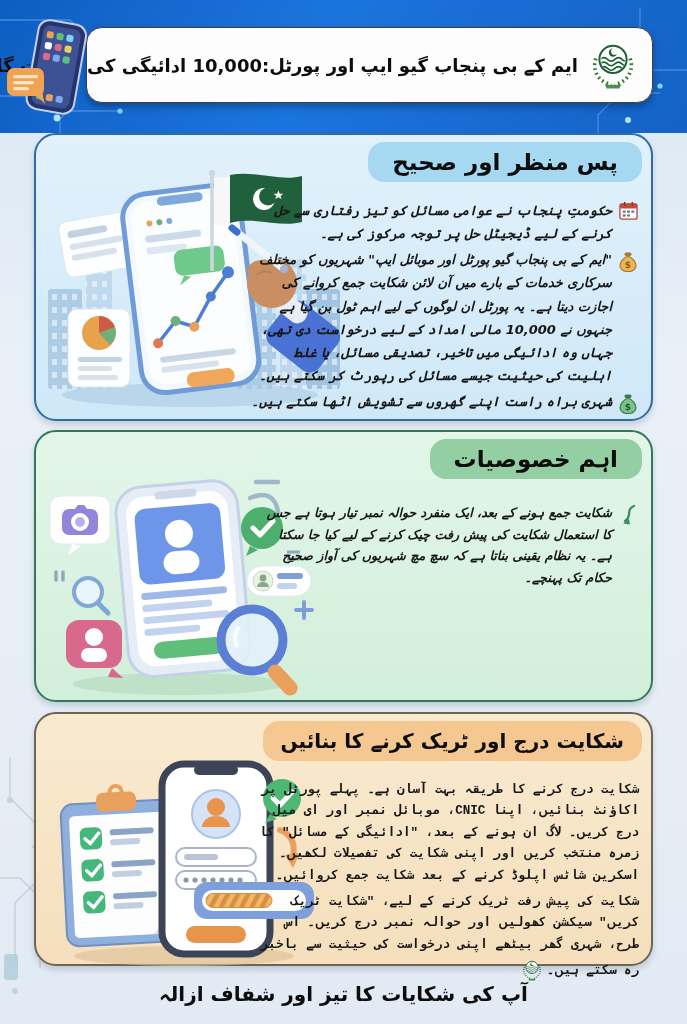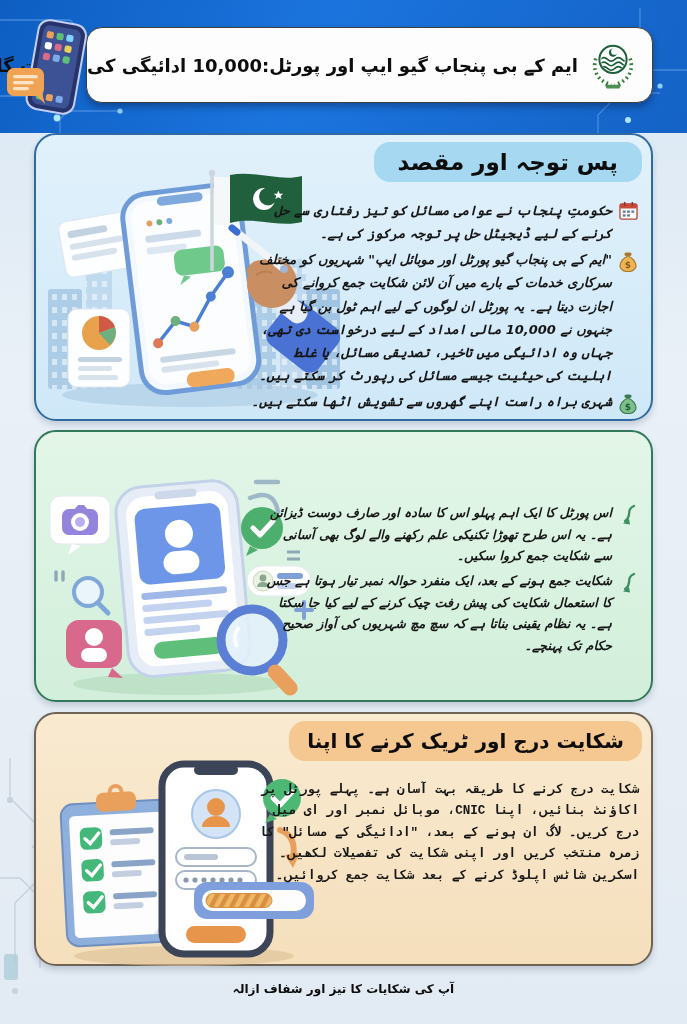--- a/index.html
+++ b/index.html
@@ -61,21 +61,21 @@
   .card3 .textcol p { margin-bottom:5px;font-family:Liberation Mono, monospace; }
   .inline-logo { display:inline-block; vertical-align:-8px; margin:0 2px; }
 
   .illus { position:absolute; z-index:1; }
   .illus1 { left:4px; top:26px; }
   .illus2 { left:8px; top:38px; }
   .illus3 { left:8px; top:42px; }
 
   .footer {
     position:absolute; top:982px; left:0; width:687px; text-align:center;
-    font-size:12px; font-weight:bold; color:#0d0d0d; direction:rtl; z-index:1;
+    font-size:20px; font-weight:bold; color:#0d0d0d; direction:rtl; z-index:1;
   }
   .hidden-defs { position:absolute; width:0; height:0; overflow:hidden; }
 </style>
 </head>
 <body>
 
 <svg class="hidden-defs" aria-hidden="true">
   <defs>
     <symbol id="punjab-logo" viewBox="0 0 64 64">
       <circle cx="32" cy="28" r="15" fill="#ffffff" stroke="#1c5e38" stroke-width="2.2"></circle>
@@ -172,21 +172,21 @@
       <rect x="1" y="52" width="37" height="28" rx="7" fill="#f0a453"></rect>
       <path d="M30,79 l9,9 l-3,-11 z" fill="#f0a453"></path>
       <rect x="7" y="59" width="25" height="3.2" rx="1.6" fill="#fbe3c4"></rect>
       <rect x="7" y="65" width="21" height="3.2" rx="1.6" fill="#fbe3c4"></rect>
       <rect x="7" y="71" width="16" height="3.2" rx="1.6" fill="#fbe3c4"></rect>
     </g>
   </svg>
 </span>
 
 <section class="card card1">
-  <div class="badge badge1">پس توجہ اور مقصد</div>
+  <div class="badge badge1">پس منظر اور صحیح</div>
 
   <svg class="illus illus1" width="310" height="252" viewBox="0 0 310 252">
     <g opacity=".9">
       <rect x="8" y="128" width="34" height="100" rx="3" fill="#a9c9e5"></rect>
         <rect x="8" y="128" width="34" height="100" fill="url(#win)"></rect>
       <rect x="46" y="108" width="26" height="120" rx="3" fill="#bdd7ee"></rect>
         <rect x="46" y="108" width="26" height="120" fill="url(#win)"></rect>
       <rect x="196" y="118" width="40" height="110" rx="3" fill="#a9c9e5"></rect>
         <rect x="196" y="118" width="40" height="110" fill="url(#win)"></rect>
       <rect x="240" y="98" width="26" height="130" rx="3" fill="#bdd7ee"></rect>
@@ -286,20 +286,21 @@
             <path d="M10,6 C4.5,8 2,13 2,16 a8,5.6 0 0 0 16,0 c0,-3 -2.5,-8 -8,-10 z" fill="#7cc08a" stroke="#3e7a4e" stroke-width="1.2"></path>
             <text x="10" y="17.5" font-size="9" font-weight="bold" fill="#1e5c38" text-anchor="middle">$</text>
           </svg>
       </span>
       <span class="btext">شہری براہ راست اپنے گھروں سے تشویش اٹھا سکتے ہیں۔</span>
     </div>
   </div>
 </section>
 
 <section class="card card2">
+  <div class="badge badge2">اہم خصوصیات</div>
 
   <svg class="illus illus2" width="280" height="230" viewBox="0 0 280 230">
     <ellipse cx="135" cy="214" rx="106" ry="11" fill="#a9d4b4" opacity=".5"></ellipse>
     <path d="M206,28 q24,-10 28,14" fill="none" stroke="#9fb8c8" stroke-width="4.5" stroke-linecap="round"></path>
     <path d="M212,12 h22" stroke="#9fb8c8" stroke-width="4.5" stroke-linecap="round"></path>
     <g transform="rotate(-5 135 110)">
       <rect x="78" y="14" width="122" height="190" rx="26" fill="#e6edf7" stroke="#c3d2e8" stroke-width="3"></rect>
       <rect x="88" y="24" width="102" height="170" rx="18" fill="#ffffff"></rect>
       <rect x="118" y="20" width="42" height="8" rx="4" fill="#cdd8ea"></rect>
       <rect x="96" y="36" width="86" height="76" rx="11" fill="#6e96e8"></rect>
@@ -353,36 +354,27 @@
   </svg>
 
   <div class="textcol">
     <div class="brow">
       <span class="bicon">
         <svg width="15" height="26" viewBox="0 0 15 26">
             <path d="M13,2 C4,6 12,12 4,17" fill="none" stroke="#3e8e63" stroke-width="2.3" stroke-linecap="round"></path>
             <path d="M8,15 L2,19.5 L9,20.5 Z" fill="#3e8e63"></path>
           </svg>
       </span>
-      <span class="btext">اس پورٹل کا ایک اہم پہلو اس کا سادہ اور صارف دوست ڈیزائن ہے۔ یہ اس طرح تھوڑا تکنیکی علم رکھنے والے لوگ بھی آسانی سے شکایت جمع کروا سکیں۔</span>
-    </div>
-    <div class="brow">
-      <span class="bicon">
-        <svg width="15" height="26" viewBox="0 0 15 26">
-            <path d="M13,2 C4,6 12,12 4,17" fill="none" stroke="#3e8e63" stroke-width="2.3" stroke-linecap="round"></path>
-            <path d="M8,15 L2,19.5 L9,20.5 Z" fill="#3e8e63"></path>
-          </svg>
-      </span>
       <span class="btext">شکایت جمع ہونے کے بعد، ایک منفرد حوالہ نمبر تیار ہوتا ہے جس کا استعمال شکایت کی پیش رفت چیک کرنے کے لیے کیا جا سکتا ہے۔ یہ نظام یقینی بناتا ہے کہ سچ مچ شہریوں کی آواز صحیح حکام تک پہنچے۔</span>
     </div>
   </div>
 </section>
 
 <section class="card card3">
-  <div class="badge badge3">شکایت درج اور ٹریک کرنے کا اپنا</div>
+  <div class="badge badge3">شکایت درج اور ٹریک کرنے کا بنائیں</div>
 
   <svg class="illus illus3" width="280" height="212" viewBox="0 0 280 212">
     <ellipse cx="140" cy="200" rx="110" ry="10" fill="#dcc096" opacity=".6"></ellipse>
     <g transform="rotate(-3 75 120)">
       <rect x="20" y="46" width="112" height="142" rx="12" fill="#8fb0dc" stroke="#6f90c0" stroke-width="2"></rect>
       <rect x="28" y="58" width="96" height="122" rx="5" fill="#fdfdfe"></rect>
       <path d="M124,180 v-18 l-18,18 z" fill="#dfe6ee"></path>
       <circle cx="76" cy="36" r="6" fill="none" stroke="#e8a05c" stroke-width="4"></circle>
       <rect x="56" y="36" width="40" height="19" rx="7" fill="#e8a05c"></rect>
       <g>
@@ -435,16 +427,19 @@
     </g>
     <g>
       <rect x="150" y="126" width="120" height="37" rx="13" fill="#7f9fdc"></rect>
       <rect x="158" y="134" width="104" height="21" rx="10.5" fill="#fdfdfe"></rect>
       <rect x="162" y="137.5" width="66" height="14" rx="7" fill="url(#stripes)" stroke="#d98f3f"></rect>
     </g>
   </svg>
 
   <div class="textcol">
     <p>شکایت درج کرنے کا طریقہ بہت آسان ہے۔ پہلے پورٹل پر اکاؤنٹ بنائیں، اپنا CNIC، موبائل نمبر اور ای میل درج کریں۔ لاگ ان ہونے کے بعد، "ادائیگی کے مسائل" کا زمرہ منتخب کریں اور اپنی شکایت کی تفصیلات لکھیں۔ اسکرین شاٹس اپلوڈ کرنے کے بعد شکایت جمع کروائیں۔</p>
+    <p><span>شکایت کی پیش رفت ٹریک کرنے کے لیے، "شکایت ٹریک کریں" سیکشن کھولیں اور حوالہ نمبر درج کریں۔ اس طرح، شہری گھر بیٹھے اپنی درخواست کی حیثیت سے باخبر رہ سکتے ہیں۔</span><span class="inline-logo"><svg width="26" height="26">
+            <use href="#punjab-logo"></use>
+          </svg></span></p>
   </div>
 </section>
 
 <div class="footer">آپ کی شکایات کا تیز اور شفاف ازالہ</div>
 
 </body></html>

